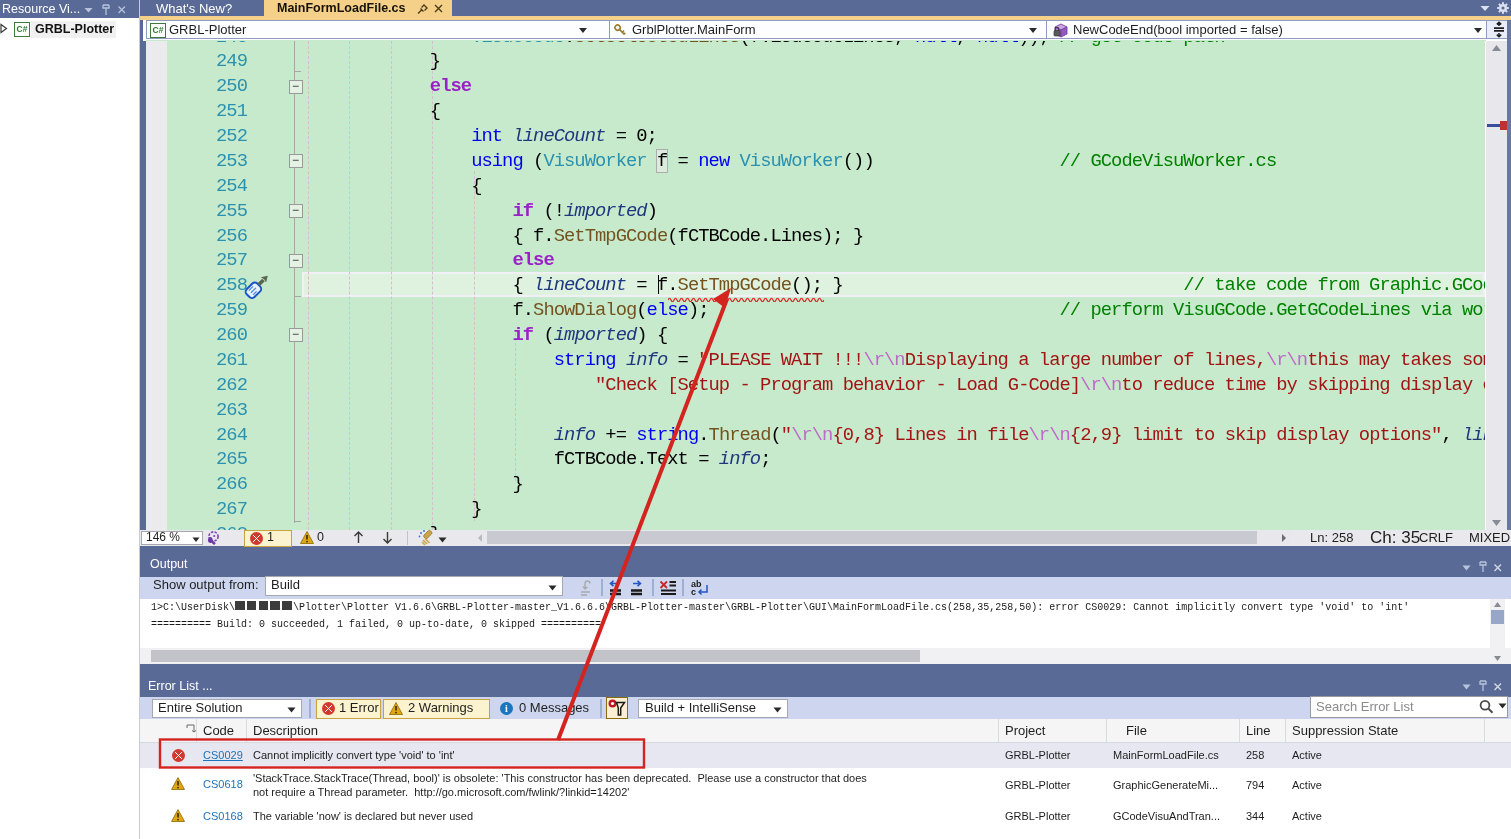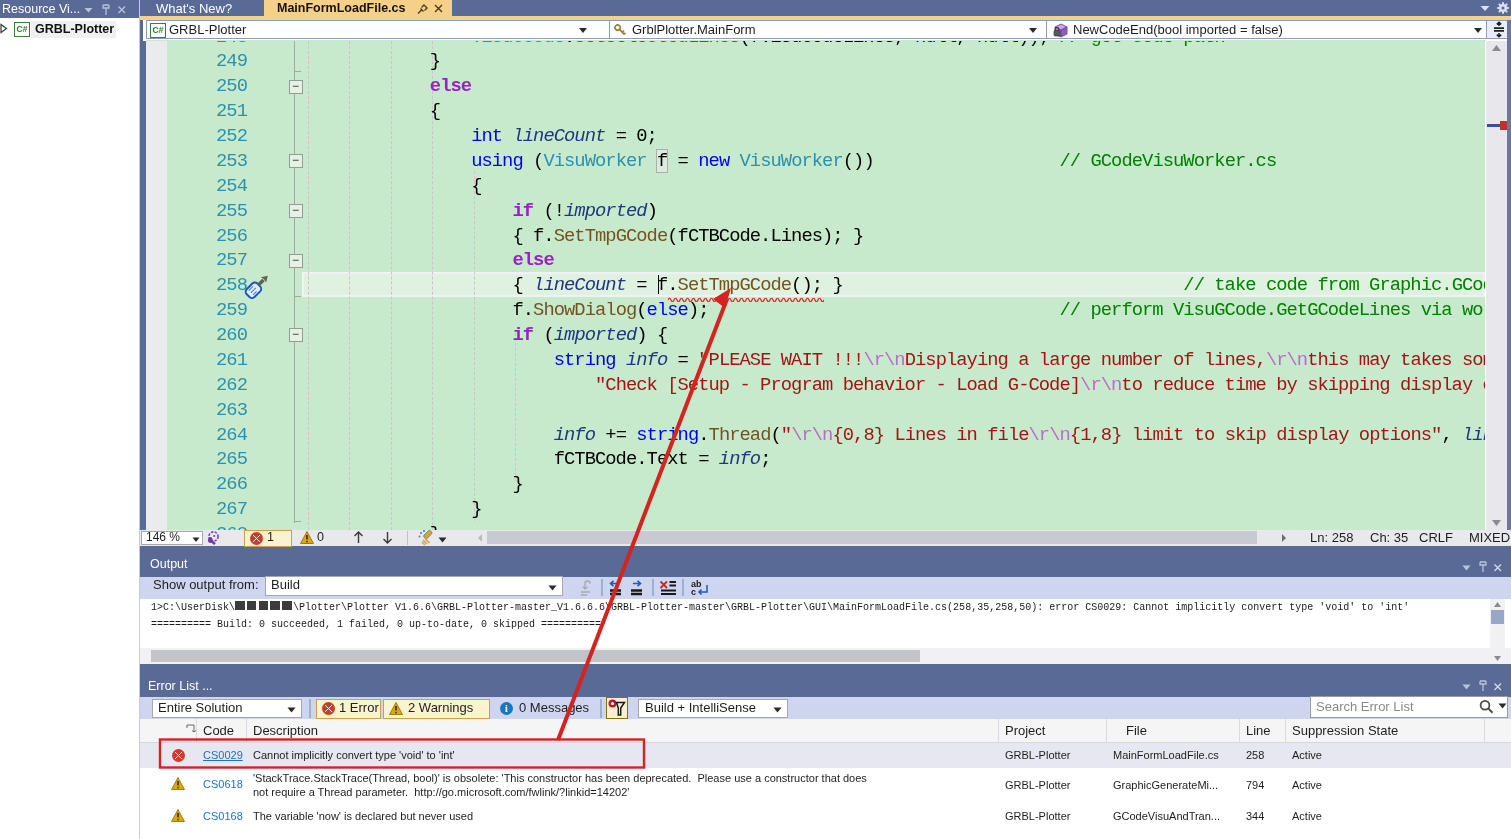--- a/index.html
+++ b/index.html
@@ -165,21 +165,21 @@
                 {
                     <span class="kp">if</span> (!<span class="lv">imported</span>)
                     { f.<span class="me">SetTmpGCode</span>(fCTBCode.Lines); }
                     <span class="kp">else</span>
                     { <span class="lv">lineCount</span> = f<span class="sq">.</span><span class="me sq">SetTmpGCode</span><span class="sq">()</span>; }                                 <span class="cm">// take code from Graphic.GCode got from file import</span>
                     f.<span class="me">ShowDialog</span>(<span class="kb">else</span>);                                  <span class="cm">// perform VisuGCode.GetGCodeLines via worker</span>
                     <span class="kp">if</span> (<span class="lv">imported</span>) {
                         <span class="kb">string</span> <span class="lv">info</span> = <span class="st">"PLEASE WAIT !!!</span><span class="es">\r\n</span><span class="st">Displaying a large number of lines,</span><span class="es">\r\n</span><span class="st">this may takes some time!!!"</span>
                             <span class="st">"Check [Setup - Program behavior - Load G-Code]</span><span class="es">\r\n</span><span class="st">to reduce time by skipping display of some"</span>
 
-                        <span class="lv">info</span> += <span class="kb">string</span>.<span class="me">Thread</span>(<span class="st">"</span><span class="es">\r\n</span><span class="st">{0,8} Lines in file</span><span class="es">\r\n</span><span class="st">{1,8} limit to skip display options"</span>, <span class="lv">lineCount</span>);
+                        <span class="lv">info</span> += <span class="kb">string</span>.<span class="me">Thread</span>(<span class="st">"</span><span class="es">\r\n</span><span class="st">{0,8} Lines in file</span><span class="es">\r\n</span><span class="st">{2,9} limit to skip display options"</span>, <span class="lv">lineCount</span>);
                         fCTBCode.Text = <span class="lv">info</span>;
                     }
                 }
             }</pre>
 
   <div class="abs" style="left:514.5px; top:233.5px; width:1.7px; height:19px; background:#000;"></div>
 
   <svg class="abs" style="left:525px; top:254.5px;" width="156" height="6" viewBox="0 0 156 6">
       <path d="M0 4 Q 1.5 0.5 3 4 T 6 4 T 9 4 T 12 4 T 15 4 T 18 4 T 21 4 T 24 4 T 27 4 T 30 4 T 33 4 T 36 4 T 39 4 T 42 4 T 45 4 T 48 4 T 51 4 T 54 4 T 57 4 T 60 4 T 63 4 T 66 4 T 69 4 T 72 4 T 75 4 T 78 4 T 81 4 T 84 4 T 87 4 T 90 4 T 93 4 T 96 4 T 99 4 T 102 4 T 105 4 T 108 4 T 111 4 T 114 4 T 117 4 T 120 4 T 123 4 T 126 4 T 129 4 T 132 4 T 135 4 T 138 4 T 141 4 T 144 4 T 147 4 T 150 4 T 153 4 T 156 4" fill="none" stroke="#e02020" stroke-width="1.2"></path>
     </svg>
@@ -238,21 +238,21 @@
   </svg>
 <svg class="abs" style="left:476px; top:533px;" width="8" height="10" viewBox="0 0 8 10">
     <path d="M6 1 L2 5 L6 9 Z" fill="#b8bac2"></path>
   </svg>
 <div class="abs" style="left:487px; top:531px; width:803px; height:13px; background:#e8e8ec;"></div>
 <div class="abs" style="left:487px; top:531px; width:770px; height:13px; background:#c9cad1;"></div>
 <svg class="abs" style="left:1280px; top:533px;" width="8" height="10" viewBox="0 0 8 10">
     <path d="M2 1 L6 5 L2 9 Z" fill="#6a6c74"></path>
   </svg>
 <div class="abs" style="left:1310px; top:531px; font-size:13px; line-height:13px; color:#1e1e1e;">Ln: 258</div>
-<div class="abs" style="left:1370px; top:531px; font-size:13px; line-height:13px; color:#1e1e1e;">Ch: 35</div>
+<div class="abs" style="left:1370px; top:531px; font-size:17px; line-height:13px; color:#1e1e1e;">Ch: 35</div>
 <div class="abs" style="left:1419px; top:531px; font-size:13px; line-height:13px; color:#1e1e1e;">CRLF</div>
 <div class="abs" style="left:1469px; top:531px; font-size:13px; line-height:13px; color:#1e1e1e;">MIXED</div>
 
 <svg class="abs" style="left:1491px; top:44px;" width="11" height="8" viewBox="0 0 11 8">
     <path d="M5.5 1 L10 7 H1 Z" fill="#888b94"></path>
   </svg>
 <svg class="abs" style="left:1491px; top:519px;" width="11" height="8" viewBox="0 0 11 8">
     <path d="M5.5 7 L10 1 H1 Z" fill="#888b94"></path>
   </svg>
 <div class="abs" style="left:1487px; top:124px; width:15px; height:2.5px; background:#3a4f9b;"></div>

